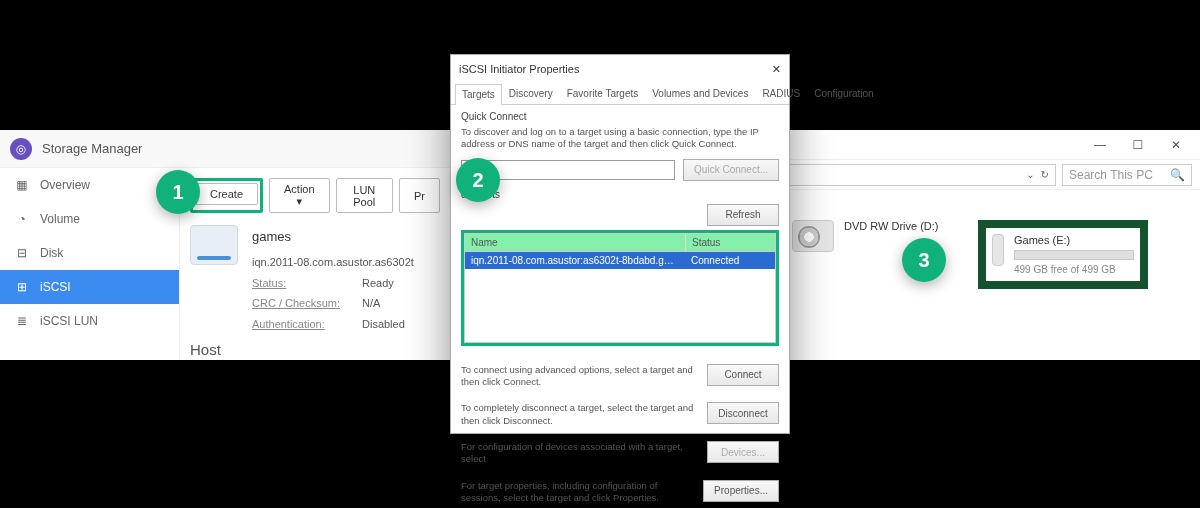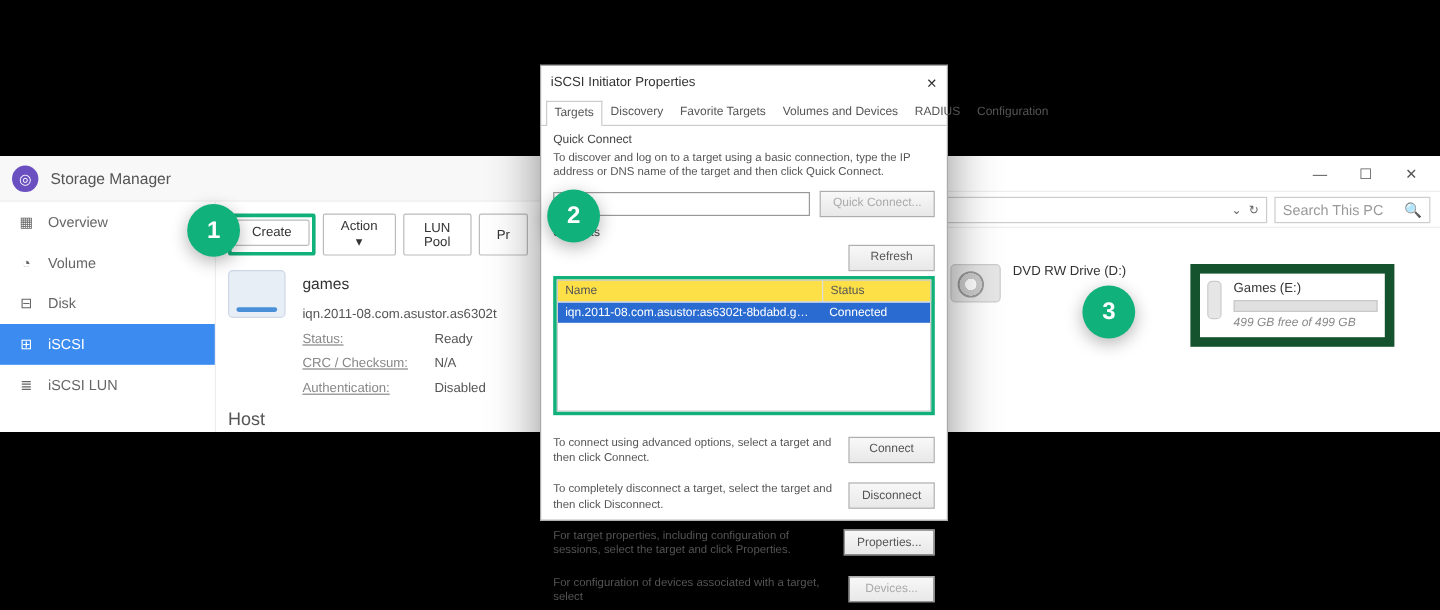--- a/index.html
+++ b/index.html
@@ -72,30 +72,30 @@
     right:0; top:130px;
     width: 420px; height: 230px;
     background:#fff;
     box-shadow: 0 8px 30px rgba(0,0,0,.25);
   }
   .p3-titlebar { height:30px; display:flex; justify-content:flex-end; gap:2px; padding:0 6px; align-items:center; border-bottom:1px solid #eee;}
   .winbtn { width:36px; height:24px; display:flex; align-items:center; justify-content:center; font-size:12px; color:#555;}
   .p3-addr { height:30px; display:flex; align-items:center; gap:6px; padding:0 8px; border-bottom:1px solid #eee; }
   .p3-addr-inner { flex:1; height:22px; border:1px solid #ccc; display:flex; align-items:center; justify-content:flex-end; padding:0 6px; gap:6px; color:#666; font-size:10px;}
   .p3-search { width:130px; height:22px; border:1px solid #ccc; display:flex; align-items:center; padding:0 6px; gap:6px; color:#999; font-size:12px; justify-content:space-between;}
-  .p3-body { padding: 30px 12px; display:flex; gap:30px;}
+  .p3-body { padding: 30px 12px; display:flex; gap:16px;}
   .drive { display:flex; gap:10px; align-items:flex-start; width:170px;}
   .drive-ic {
     width:42px; height:32px; background:#e6e6e6; border-radius:4px; border:1px solid #ccc; position:relative;
   }
   .drive-ic.dvd::after{ content:""; position:absolute; left:5px; top:5px; width:22px; height:22px; border-radius:50%; background:radial-gradient(#fff 30%, #ccc 31%, #ccc 60%, #999 61%);}
   .drive-txt { font-size:11px; }
   .drive-txt .t1 { margin-bottom:4px;}
   .drive-txt .bar { width:120px; height:10px; background:#e0e0e0; border:1px solid #c8c8c8; margin-bottom:4px;}
-  .drive-txt .sub { font-size:10px; color:#888;font-style:italic;}
+  .drive-txt .sub { font-size:10px; color:#888;}
   .drive-hl { border:8px solid #14532d; padding:6px; border-radius:0;}
 
   
   .panel2 {
     position:absolute;
     left:450px; top:54px;
     width: 340px; height: 380px;
     background:#fff;
     border:1px solid #aaa;
     box-shadow: 0 10px 40px rgba(0,0,0,.45);
@@ -106,21 +106,21 @@
   .p2-tab { padding:4px 6px; border:1px solid transparent; border-bottom:none; color:#555; white-space:nowrap;}
   .p2-tab.active { border-color:#ccc; background:#fff; position:relative; top:1px;}
   .p2-content { padding:6px 10px; font-size:10px; color:#555;}
   .p2-group-label { font-size:10px; color:#444;}
   .p2-desc { font-size:9.5px; color:#555; line-height:1.3; margin:4px 0 8px;}
   .p2-qc-row { display:flex; gap:8px; align-items:center; margin-bottom:8px;}
   .p2-input { height:20px; border:1px solid #999; flex:1;}
   .wbtn { height:22px; border:1px solid #adadad; background:linear-gradient(#f8f8f8,#e8e8e8); font-size:10px; padding:0 10px; min-width:72px; color:#555;}
   .wbtn:disabled{ color:#aaa;}
   .p2-sub { margin:6px 0 4px; font-size:10px; color:#444;}
-  .p2-list-head { display:flex; background:#fde047; border:1px solid #ccc; border-bottom:none; font-size:10px;}
+  .p2-list-head { display:flex; background:#86efac; border:1px solid #ccc; border-bottom:none; font-size:10px;}
   .p2-list-head div:first-child{ flex:1; padding:3px 6px;}
   .p2-list-head div:last-child{ width:90px; padding:3px 6px; border-left:1px solid #ddd;}
   .p2-list { border:1px solid #ccc; height:92px; overflow:hidden;}
   .p2-list-hl { border:3px solid #10b17a; }
   .p2-row { display:flex; font-size:10px;}
   .p2-row.sel { background:#2a6bd1; color:#fff;}
   .p2-row div:first-child{ flex:1; padding:3px 6px; overflow:hidden; text-overflow:ellipsis; white-space:nowrap;}
   .p2-row div:last-child{ width:90px; padding:3px 6px;}
   .p2-act { display:flex; gap:6px; margin-top:10px; align-items:flex-start;}
   .p2-act .txt { font-size:9.5px; color:#555; flex:1; line-height:1.3;}
@@ -271,26 +271,26 @@
     <div class="p2-act-col">
       <div class="p2-act">
         <div class="txt">To connect using advanced options, select a target and then click Connect.</div>
         <button class="wbtn">Connect</button>
       </div>
       <div class="p2-act">
         <div class="txt">To completely disconnect a target, select the target and then click Disconnect.</div>
         <button class="wbtn">Disconnect</button>
       </div>
       <div class="p2-act">
+        <div class="txt">For configuration of devices associated with a target, select</div>
+        <button class="wbtn" disabled="">Devices...</button>
+      </div>
+      <div class="p2-act">
         <div class="txt">For target properties, including configuration of sessions, select the target and click Properties.</div>
         <button class="wbtn">Properties...</button>
-      </div>
-      <div class="p2-act">
-        <div class="txt">For configuration of devices associated with a target, select</div>
-        <button class="wbtn" disabled="">Devices...</button>
       </div>
     </div>
   </div>
 </div>
 
 <div class="badge b1">1</div>
 <div class="badge b2">2</div>
 <div class="badge b3">3</div>
 
 </body></html>

